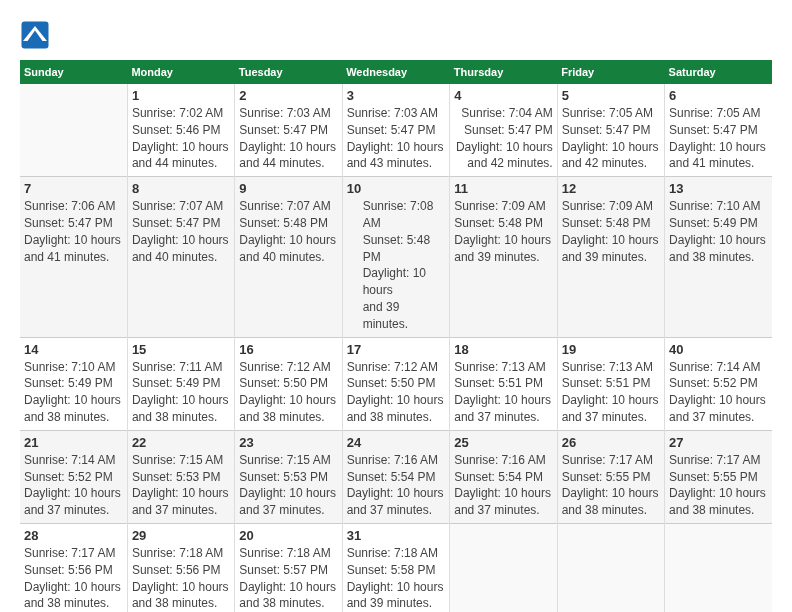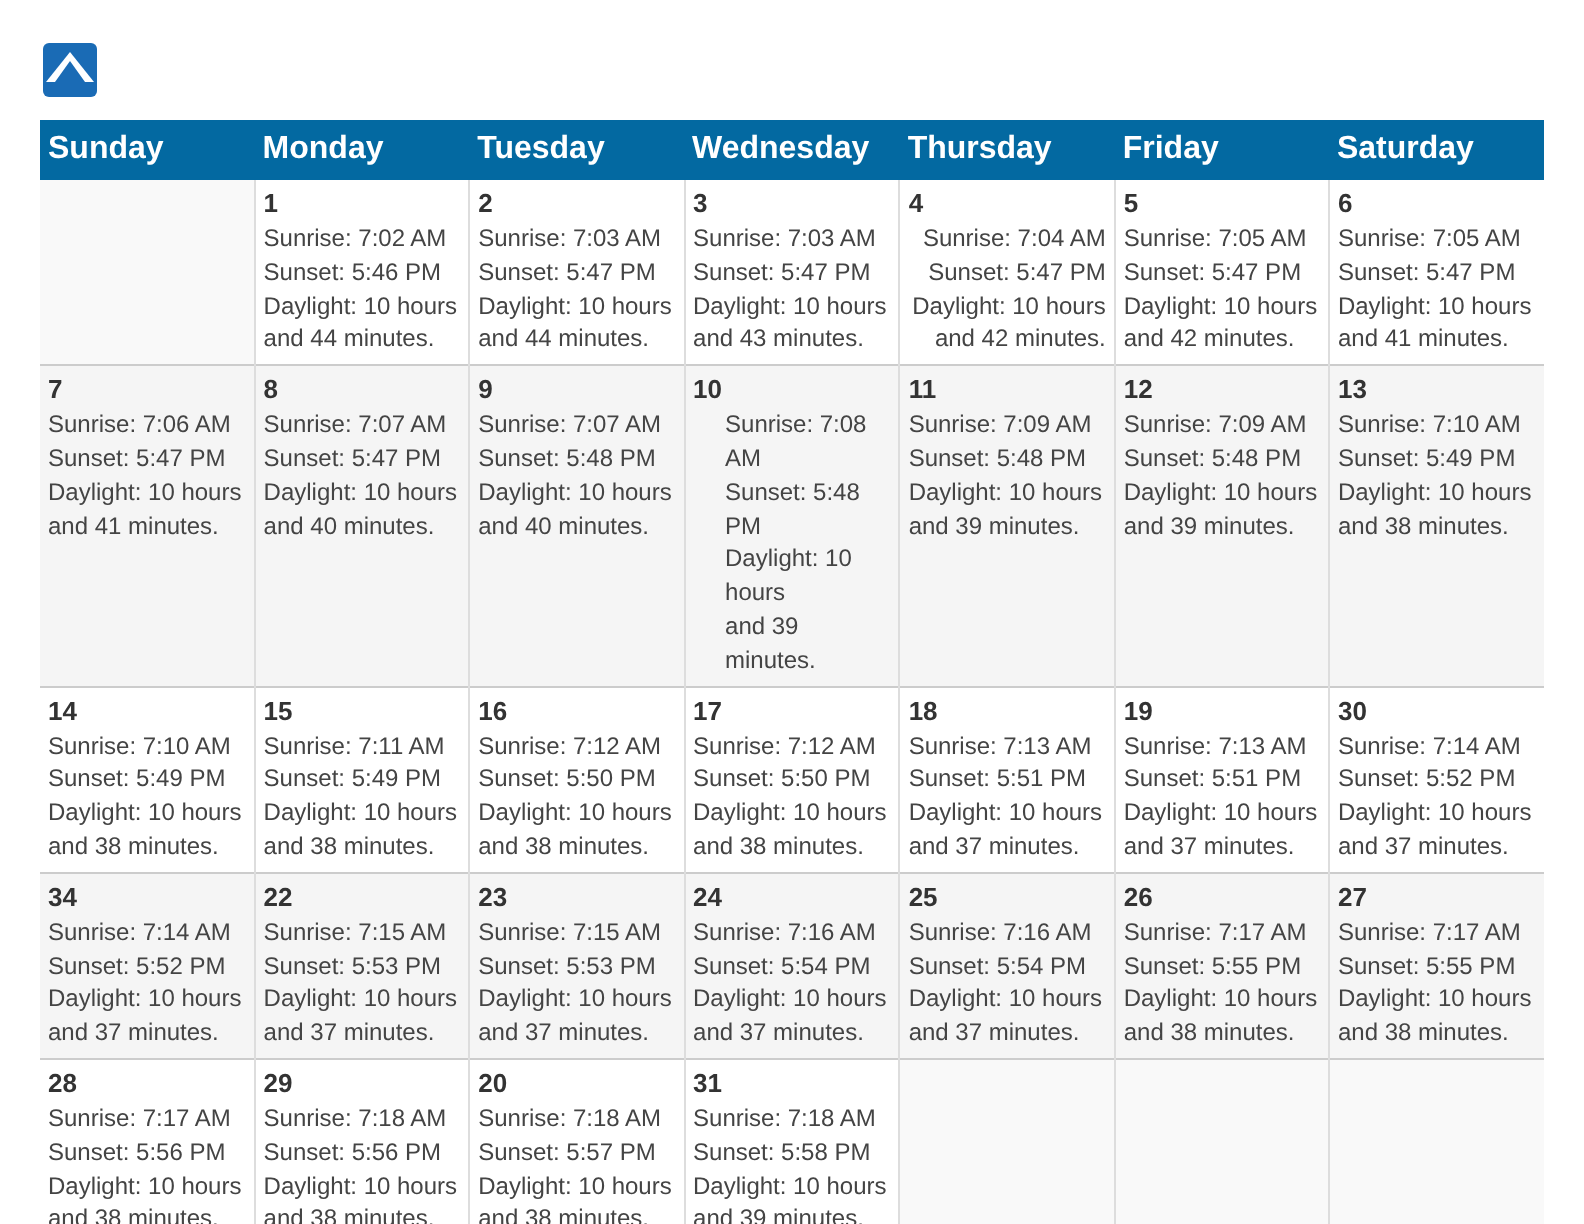--- a/index.html
+++ b/index.html
@@ -45,25 +45,25 @@
     .location {
       font-size: 16px;
       color: #555;
     }
     table {
       width: 100%;
       border-collapse: collapse;
       font-size: 11px;
     }
     thead tr th {
-      background-color: #0369a1;
+      background-color: #15803d;
       color: #fff;
       padding: 6px 4px;
       text-align: left;
-      font-size: 16px;
+      font-size: 11px;
       font-weight: bold;
     }
     tbody tr {
       border-bottom: 1px solid #ccc;
     }
     tbody tr:nth-child(odd) {
       background-color: #fff;
     }
     tbody tr:nth-child(even) {
       background-color: #f5f5f5;
@@ -260,30 +260,30 @@
 and 37 minutes.</div>
         </td>
         <td>
           <div class="day-num">19</div>
           <div class="day-info" style="white-space: pre-line;">Sunrise: 7:13 AM
 Sunset: 5:51 PM
 Daylight: 10 hours
 and 37 minutes.</div>
         </td>
         <td>
-          <div class="day-num">30</div>
+          <div class="day-num">40</div>
           <div class="day-info" style="white-space: pre-line;">Sunrise: 7:14 AM
 Sunset: 5:52 PM
 Daylight: 10 hours
 and 37 minutes.</div>
         </td>
       </tr>
       <tr>
         <td>
-          <div class="day-num">34</div>
+          <div class="day-num">21</div>
           <div class="day-info" style="white-space: pre-line;">Sunrise: 7:14 AM
 Sunset: 5:52 PM
 Daylight: 10 hours
 and 37 minutes.</div>
         </td>
         <td>
           <div class="day-num">22</div>
           <div class="day-info" style="white-space: pre-line;">Sunrise: 7:15 AM
 Sunset: 5:53 PM
 Daylight: 10 hours

